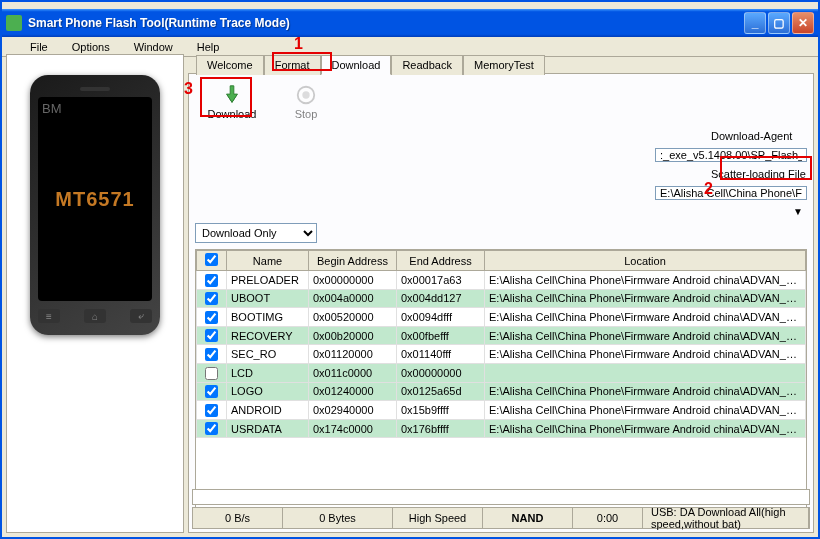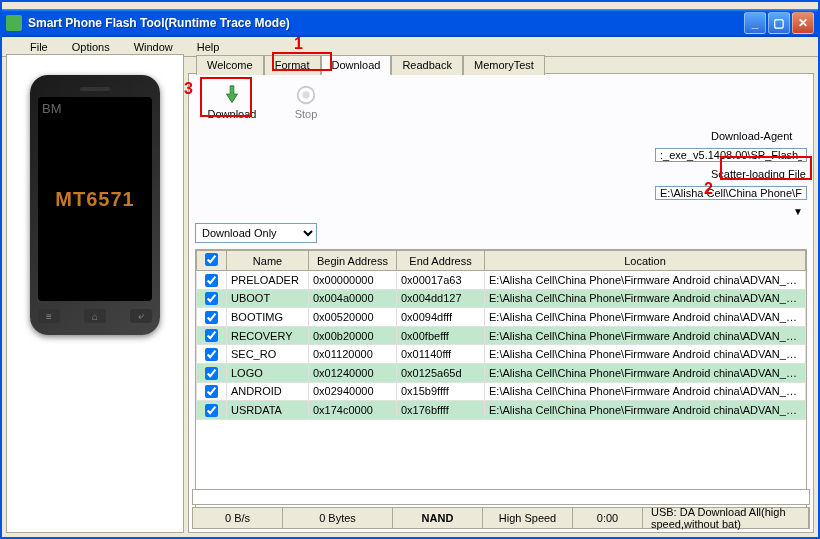--- a/index.html
+++ b/index.html
@@ -339,20 +339,27 @@
                 <td class="loc">E:\Alisha Cell\China Phone\Firmware Android china\ADVAN_S3+_V03_MT6571_MB_KK4.4.2_201...</td>
               </tr>
               <tr>
                 <td class="chk"><input type="checkbox" checked="" style=""></td>
                 <td class="name">SEC_RO</td>
                 <td class="begin">0x01120000</td>
                 <td class="end">0x01140fff</td>
                 <td class="loc">E:\Alisha Cell\China Phone\Firmware Android china\ADVAN_S3+_V03_MT6571_MB_KK4.4.2_201...</td>
               </tr>
               <tr class="alt">
+                <td class="chk"><input type="checkbox" style=""></td>
+                <td class="name">LCD</td>
+                <td class="begin">0x011c0000</td>
+                <td class="end">0x00000000</td>
+                <td class="loc"></td>
+              </tr>
+              <tr class="alt">
                 <td class="chk"><input type="checkbox" checked="" style=""></td>
                 <td class="name">LOGO</td>
                 <td class="begin">0x01240000</td>
                 <td class="end">0x0125a65d</td>
                 <td class="loc">E:\Alisha Cell\China Phone\Firmware Android china\ADVAN_S3+_V03_MT6571_MB_KK4.4.2_201...</td>
               </tr>
               <tr>
                 <td class="chk"><input type="checkbox" checked="" style=""></td>
                 <td class="name">ANDROID</td>
                 <td class="begin">0x02940000</td>
@@ -369,22 +376,22 @@
             </tbody>
         </table>
       </div>
 
     </div>
 
     <div class="progressbar"></div>
     <div class="statusbar">
       <div class="cell" style="width:90px">0 B/s</div>
       <div class="cell" style="width:110px">0 Bytes</div>
+      <div class="cell" style="width:90px">High Speed</div>
       <div class="cell" style="width:90px;font-weight:bold">NAND</div>
-      <div class="cell" style="width:90px">High Speed</div>
       <div class="cell" style="width:70px">0:00</div>
       <div class="cell" style="flex:1;justify-content:flex-start">USB: DA Download All(high speed,without bat)</div>
     </div>
 
   </div>
 </div>
 
 <div class="annot" style="top:50px; left:270px; width:60px; height:19px;"></div>
 <div class="annot-label" style="top:33px; left:292px;">1</div>
 

